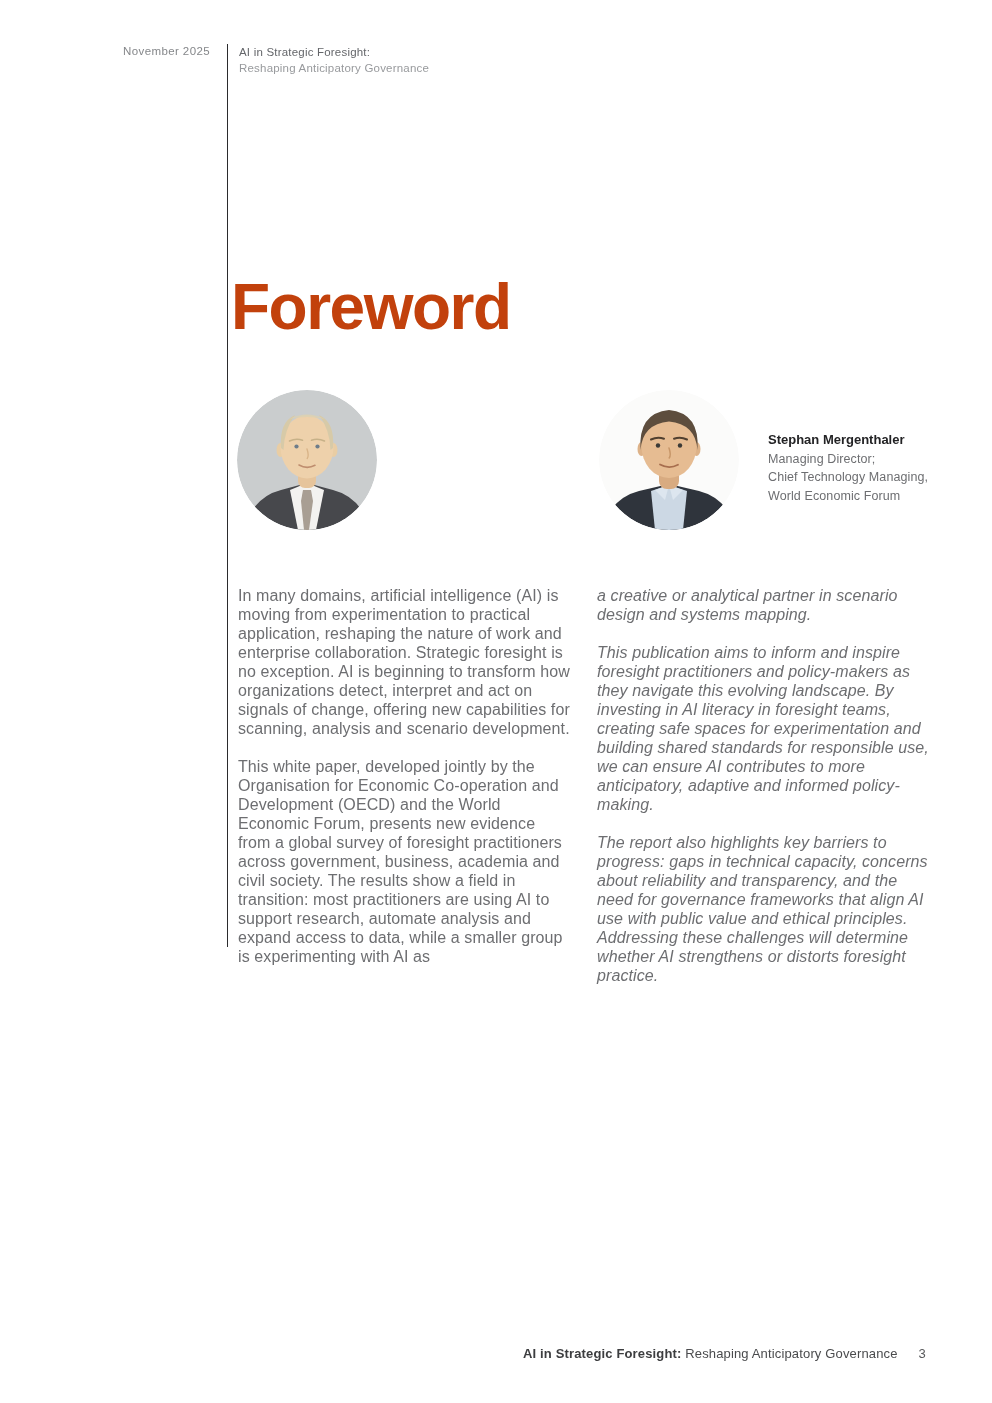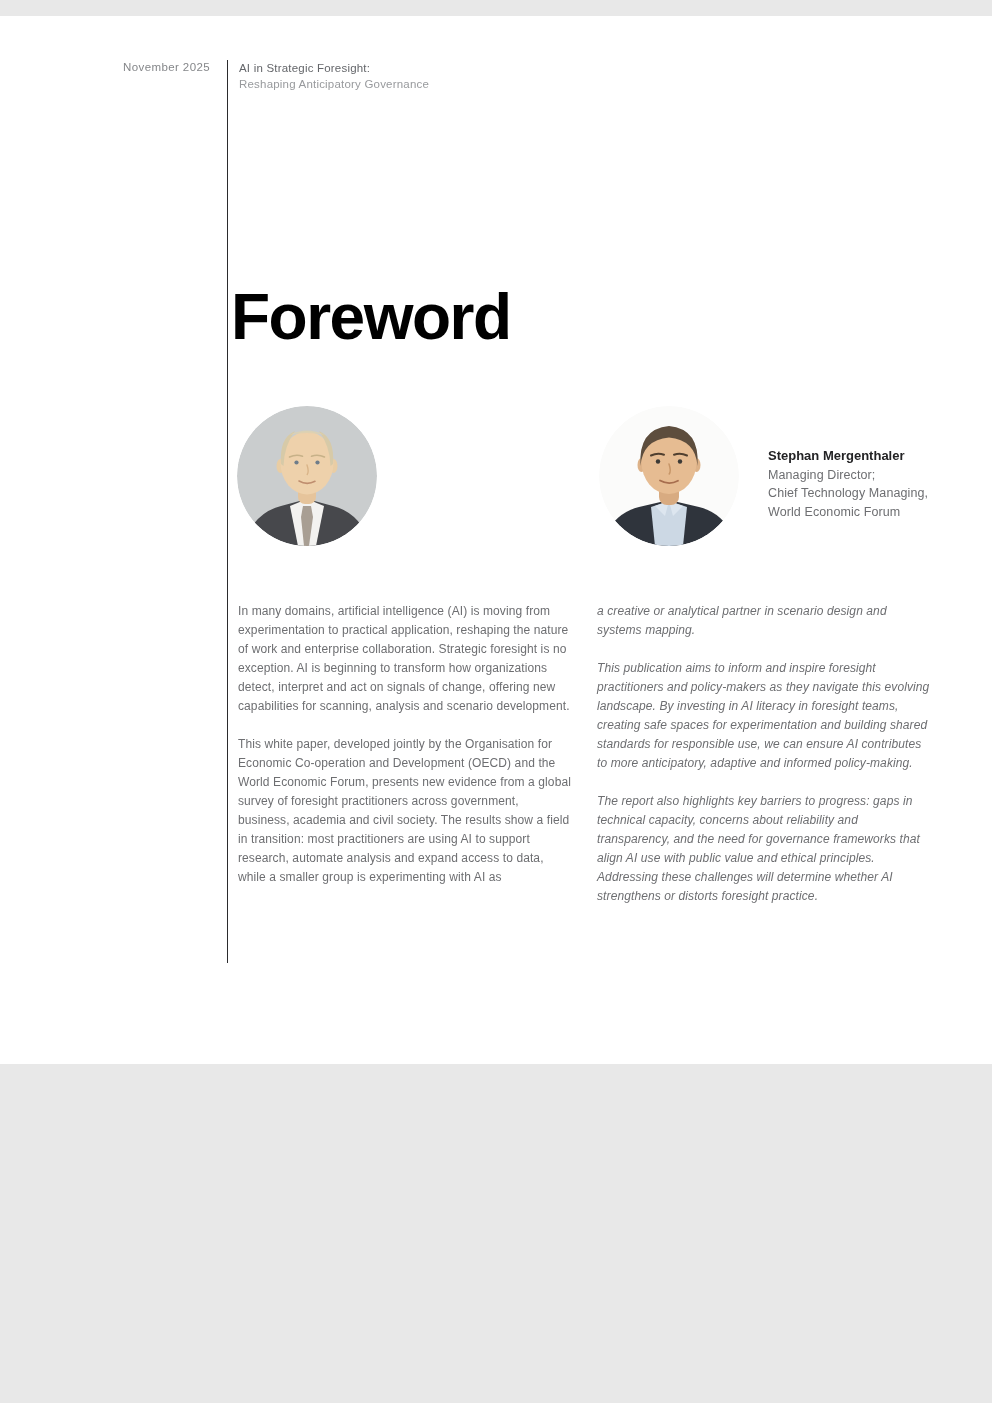--- a/index.html
+++ b/index.html
@@ -2,24 +2,24 @@
 <html><head>
 <meta charset="utf-8">
 <style>
   * { margin: 0; padding: 0; box-sizing: border-box; }
   html, body { background: #e8e8e8; }
   body { font-family: "Liberation Sans", "DejaVu Sans", sans-serif; -webkit-font-smoothing: antialiased; }
 
   .page {
     position: relative;
     width: 992px;
-    height: 1048px;
+    height: 1403px;
     background: #ffffff;
     overflow: hidden;
-    margin: 16px auto;
+    margin: 0 auto;
   }
 
   
   .header-date {
     position: absolute;
     left: 123px; top: 45px;
     font-size: 11.5px;
     letter-spacing: 0.4px;
     color: #85878a;
     white-space: nowrap;
@@ -37,26 +37,26 @@
     line-height: 15.5px;
     letter-spacing: 0.2px;
     white-space: nowrap;
   }
   .header-title .l1 { color: #64666a; }
   .header-title .l2 { color: #989a9d; }
 
   
   .page-title {
     position: absolute;
-    left: 231px; top: 269px;
+    left: 231px; top: 275px;
     font-size: 64px;
     line-height: 64px;
     font-weight: bold;
     letter-spacing: -1.5px;
-    color: #000000;
+    color: #c2410c;
     white-space: nowrap;
   }
 
   
   .avatar {
     position: absolute;
     width: 140px; height: 140px;
     border-radius: 50%;
     overflow: hidden;
   }
@@ -78,40 +78,39 @@
     color: #232325;
     letter-spacing: 0;
   }
   .info-1 { left: 410px; top: 422px; }
   .info-2 { left: 768px; top: 431px; }
 
   
   .body-col {
     position: absolute;
     top: 586px;
-    font-size: 12px;
+    font-size: 16px;
     line-height: 19px;
     letter-spacing: 0.1px;
     color: #6d6e71;
   }
   .col-left  { left: 238px; width: 334px; }
   .col-right { left: 597px; width: 337px; font-style: italic; }
   .body-col p { margin: 0 0 19px 0; }
   .body-col p:last-child { margin-bottom: 0; }
 
   
   .page-footer {
     position: absolute;
     top: 1346px;
-    right: 50px;
-    font-size: 11px;
+    right: 66px;
+    font-size: 13px;
     color: #4a4b4d;
     letter-spacing: 0.15px;
     white-space: nowrap;
-    text-decoration: underline;
   }
   .page-footer .footer-bold { font-weight: bold; color: #3c3d3f; }
   .page-footer .page-number { margin-left: 21px; color: #58595b; }
 </style>
 </head>
 <body>
 
 <div class="page">
 
   <div class="header-date">November 2025</div>

